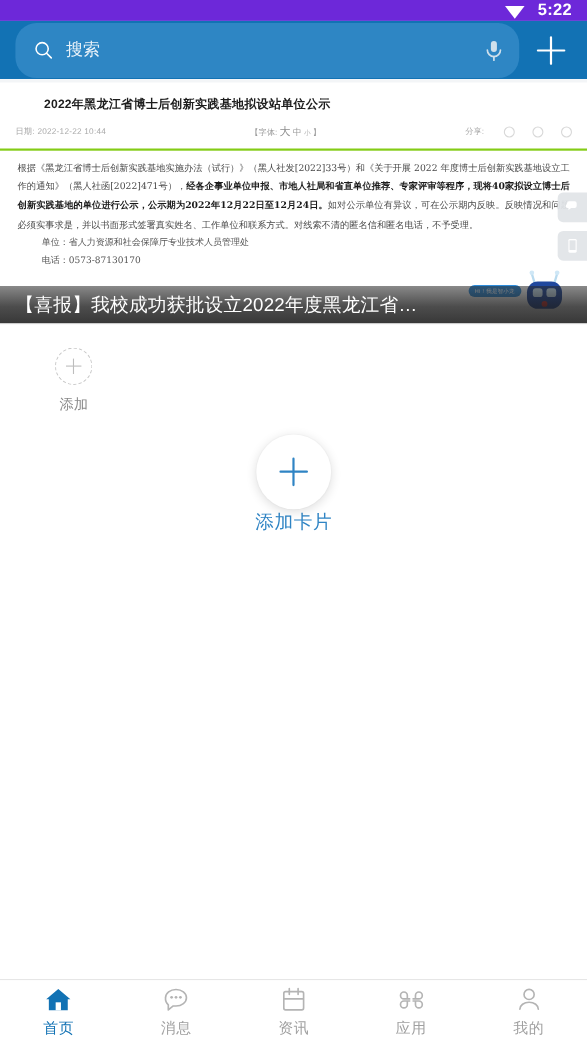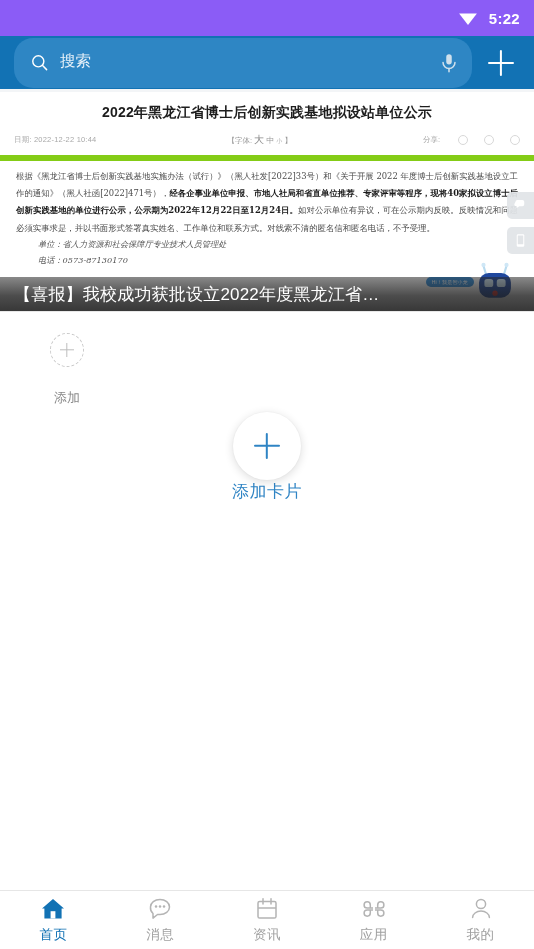--- a/index.html
+++ b/index.html
@@ -6,79 +6,79 @@
   html,body { width:534px; height:949px; overflow:hidden; }
   body {
     font-family:"Liberation Sans","DejaVu Sans",sans-serif;
     background:#ffffff;
     -webkit-font-smoothing:antialiased;
   }
   .screen { position:relative; width:534px; height:949px; background:#ffffff; }
 
   
   .statusbar {
-    height:36px; background:#8b5cf6; display:flex; align-items:center;
+    height:19px; background:#6d28d9; display:flex; align-items:center;
     justify-content:flex-end; padding-right:14px; gap:10px;
   }
   .sb-wifi { width:22px; height:16px; display:block; }
   .sb-time { color:#ffffff; font-size:15px; font-weight:700; letter-spacing:.3px; }
 
   
   .searchbar {
     height:53px; background:#1272b4; display:flex; align-items:center;
     padding:0 10px 0 14px; gap:6px;
   }
   .search-field {
     flex:1; height:50px; background:#2e86c4; border-radius:19px;
-    display:flex; align-items:center; padding:0 12px 0 16px; gap:11px;font-family:Liberation Mono, monospace;
+    display:flex; align-items:center; padding:0 12px 0 16px; gap:11px;
   }
   .s-icon { width:19px; height:19px; flex:none; }
   .search-ph { flex:1; color:#e9f2f9; font-size:15.5px; line-height:1; }
   .mic-btn { width:22px; height:22px; flex:none; display:block; }
   .plus-btn {
     width:46px; height:46px; flex:none; position:relative;
   }
   .plus-btn::before, .plus-btn::after {
     content:""; position:absolute; background:#ffffff; border-radius:1px;
   }
   .plus-btn::before { left:50%; top:50%; width:2.2px; height:26px; transform:translate(-50%,-50%); }
   .plus-btn::after  { left:50%; top:50%; width:26px; height:2.2px; transform:translate(-50%,-50%); }
 
   
   .card {
     position:relative; height:223px; background:#ffffff; overflow:hidden;
     border-bottom:1px solid #e8e8e8;
   }
   .card-top-strip { height:3px; background:#f3f5f7; }
   .art-title {
-    text-align:center; font-size:14px; font-weight:700; color:#1d1d1d;
+    font-size:11px; font-weight:700; color:#1d1d1d;
     padding:12px 40px 0 40px; letter-spacing:.2px;
   }
   .meta-row {
     display:flex; align-items:center; margin-top:11px; padding:0 14px 8px 14px;
-    border-bottom:6px solid #84cc16; font-size:7.5px; color:#a8a8a8;
+    border-bottom:2px solid #84cc16; font-size:7.5px; color:#a8a8a8;
   }
   .meta-date { flex:0 0 auto; letter-spacing:.2px; }
   .meta-font { flex:1; text-align:center; color:#9a9a9a; }
   .meta-font .fb { font-size:10px; color:#8c8c8c; }
   .meta-font .fm { font-size:8px; color:#9a9a9a; }
   .meta-font .fs { font-size:6px; color:#b2b2b2; }
   .meta-share { flex:0 0 auto; display:flex; align-items:center; gap:16px; }
   .meta-share .lbl { margin-right:2px; }
   .sh-dot {
     width:10px; height:10px; border-radius:50%; border:1px solid #d8d8d8; display:block;
   }
 
   .art-body {
     padding:7px 16px 0 16px; font-size:8.4px; line-height:2.05;
     color:#4a4a4a; text-align:justify; font-family:"DejaVu Serif","Liberation Serif",serif;
   }
   .art-body b { color:#1b1b1b; font-weight:700; }
   .art-sign { padding:0 16px; font-size:8.2px; line-height:1.95; color:#555;
-    font-family:"DejaVu Serif","Liberation Serif",serif; text-indent:22px;font-style:italic; }
+    font-family:"DejaVu Serif","Liberation Serif",serif; text-indent:22px; }
 
   
   .side-btn {
     position:absolute; right:0; width:27px; height:27px;
     background:rgba(225,228,231,.93); border-radius:5px 0 0 5px;
     display:flex; align-items:center; justify-content:center;
   }
   .side-btn.one { top:103px; }
   .side-btn.two { top:138px; }
 
@@ -98,21 +98,21 @@
   .news-banner span {
     color:#ffffff; font-size:17px; white-space:nowrap; overflow:hidden;
     text-overflow:ellipsis; letter-spacing:.2px;
   }
 
   
   .content { position:relative; height:calc(949px - 30px - 53px - 224px - 59px); background:#ffffff; }
 
   .add-small {
     position:absolute; left:42px; top:21px; width:50px;
-    display:flex; flex-direction:column; align-items:center; gap:22px;
+    display:flex; flex-direction:column; align-items:center; gap:9px;
   }
   .add-small-circle {
     width:34px; height:34px; border-radius:50%;
     border:1px dashed #c9c9c9; position:relative;
   }
   .add-small-circle::before, .add-small-circle::after {
     content:""; position:absolute; background:#bdbdbd;
   }
   .add-small-circle::before { left:50%; top:50%; width:1.4px; height:14px; transform:translate(-50%,-50%); }
   .add-small-circle::after  { left:50%; top:50%; width:14px; height:1.4px; transform:translate(-50%,-50%); }

